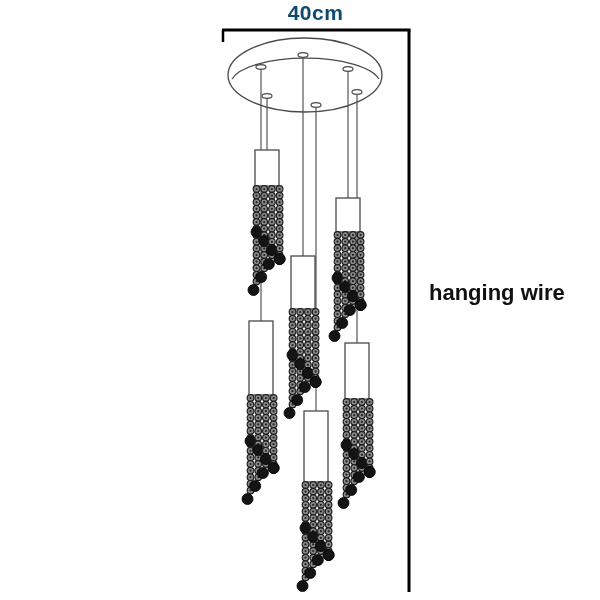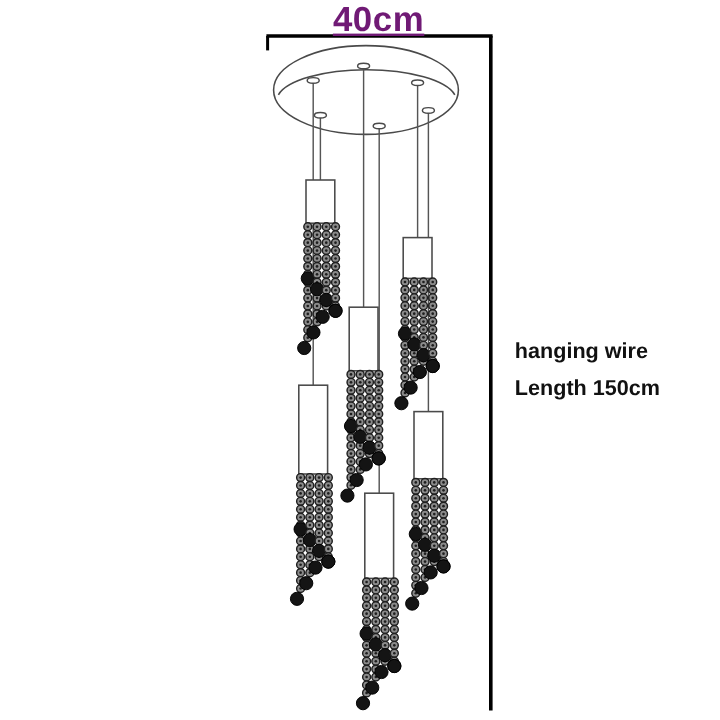--- a/index.html
+++ b/index.html
@@ -21,31 +21,30 @@
     top: 0;
     width: 600px;
     height: 600px;
   }
   .width-label {
     position: absolute;
     left: 222px;
     top: 1px;
     width: 187px;
     text-align: center;
-    font-size: 29px;
+    font-size: 21px;
     font-weight: bold;
-    color: #701a75;
+    color: #0c4a6e;
     letter-spacing: 0.5px;
-    text-decoration: underline;
   }
   .note-block {
     position: absolute;
     left: 429px;
     top: 277px;
-    font-size: 18px;
+    font-size: 22px;
     font-weight: bold;
     color: #111111;
     line-height: 31px;
     white-space: nowrap;
   }
 </style>
 </head>
 <body>
 
 <div id="canvas">
@@ -800,15 +799,14 @@
             <circle cx="369.6" cy="472" r="5.5" fill="#141414" stroke="#000000" stroke-width="0.8"></circle>
           </g>
         </g>
       </g>
     </svg>
 
   <div class="width-label">40cm</div>
 
   <div class="note-block">
     <div>hanging wire</div>
-    <div>Length 150cm</div>
   </div>
 </div>
 
 </body></html>

